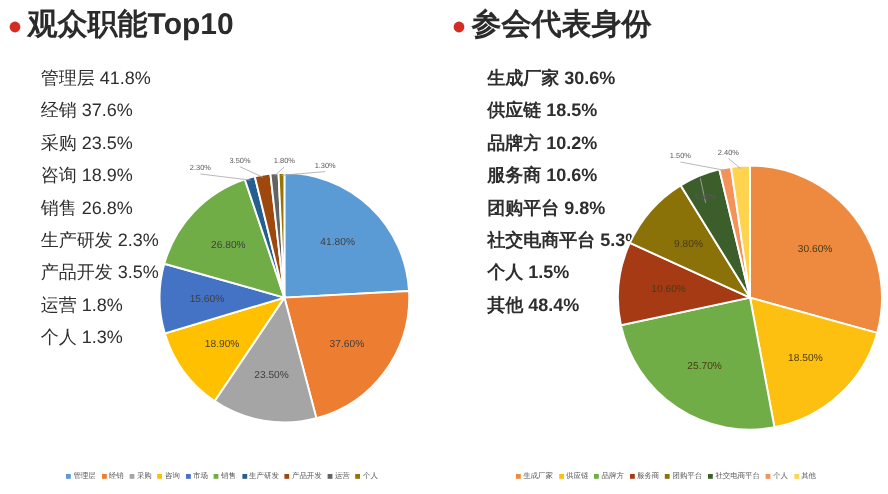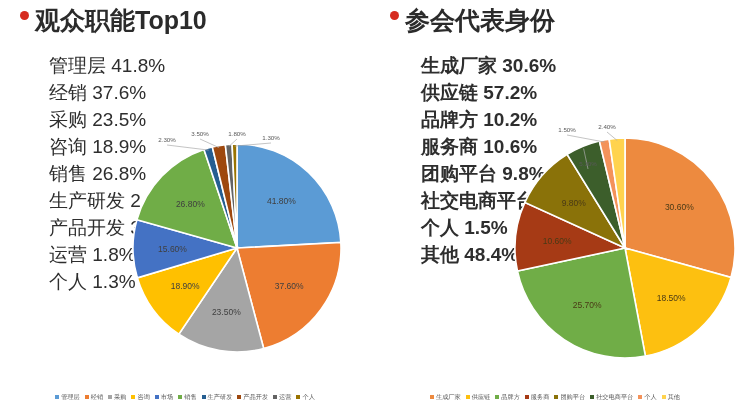--- a/index.html
+++ b/index.html
@@ -7,32 +7,32 @@
     width:740px;height:412px;background:#ffffff;overflow:hidden;
     font-family:"Liberation Sans","DejaVu Sans",sans-serif;
     -webkit-font-smoothing:antialiased;
   }
   .page{position:relative;width:740px;height:412px;}
   .panel{position:absolute;top:0;height:412px;}
   .panel-left{left:0;width:370px;}
   .panel-right{left:370px;width:370px;}
 
   
-  .title-row{position:absolute;top:8px;left:20px;display:flex;align-items:flex-start;gap:6px;}
+  .title-row{position:absolute;top:8px;left:8px;display:flex;align-items:center;gap:6px;}
   .title-bullet{width:9px;height:9px;border-radius:50%;background:#D62B20;flex:0 0 auto;margin-top:3px;}
   .title-text{
     font-size:25px;font-weight:bold;color:#2b2b2b;letter-spacing:0px;
     line-height:1;white-space:nowrap;
   }
 
   
   .item-list{position:absolute;left:34px;top:52px;}
   .panel-right .item-list{left:36px;top:52px;font-weight:bold;}
   .item-line{
-    font-size:19px;color:#2e2e2e;line-height:27px;white-space:nowrap;margin-left:15px;
+    font-size:15px;color:#2e2e2e;line-height:27px;white-space:nowrap;
   }
   .item-line .val{letter-spacing:0px;}
 
   
   .pie-wrap{position:absolute;}
   .pie-wrap svg{display:block;}
 
   
   .legend{
     position:absolute;bottom:12px;left:0;width:100%;
@@ -142,21 +142,21 @@
 
   <div class="panel panel-right">
 
     <div class="title-row">
       <span class="title-bullet"></span>
       <span class="title-text">参会代表身份</span>
     </div>
 
     <div class="item-list" id="right-list">
         <div class="item-line"><span>生成厂家</span> <span class="val">30.6%</span></div>
-        <div class="item-line"><span>供应链</span> <span class="val">57.2%</span></div>
+        <div class="item-line"><span>供应链</span> <span class="val">18.5%</span></div>
         <div class="item-line"><span>品牌方</span> <span class="val">10.2%</span></div>
         <div class="item-line"><span>服务商</span> <span class="val">10.6%</span></div>
         <div class="item-line"><span>团购平台</span> <span class="val">9.8%</span></div>
         <div class="item-line"><span>社交电商平台</span> <span class="val">5.3%</span></div>
         <div class="item-line"><span>个人</span> <span class="val">1.5%</span></div>
         <div class="item-line"><span>其他</span> <span class="val">48.4%</span></div>
       </div>
 
     <div class="pie-wrap" style="left:140px;top:120px;">
       <svg id="right-pie" width="230" height="250" viewBox="0 0 230 250">

